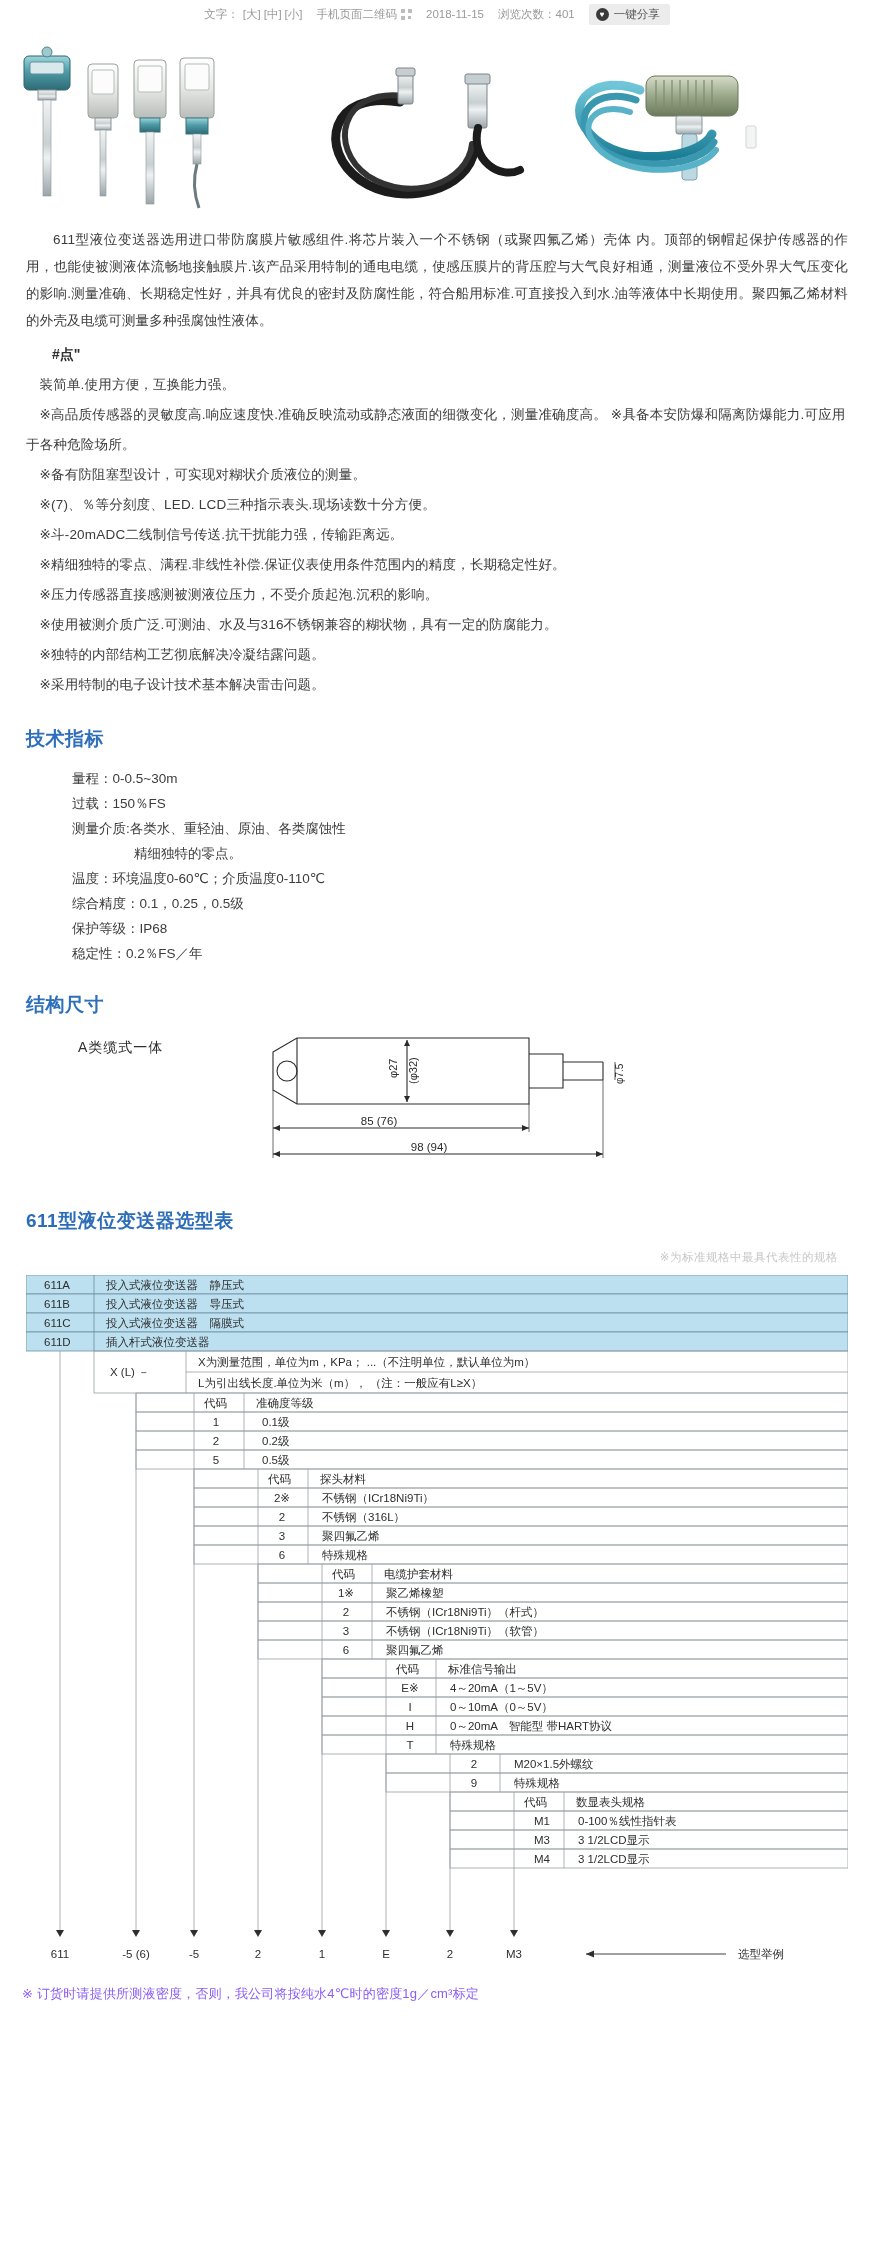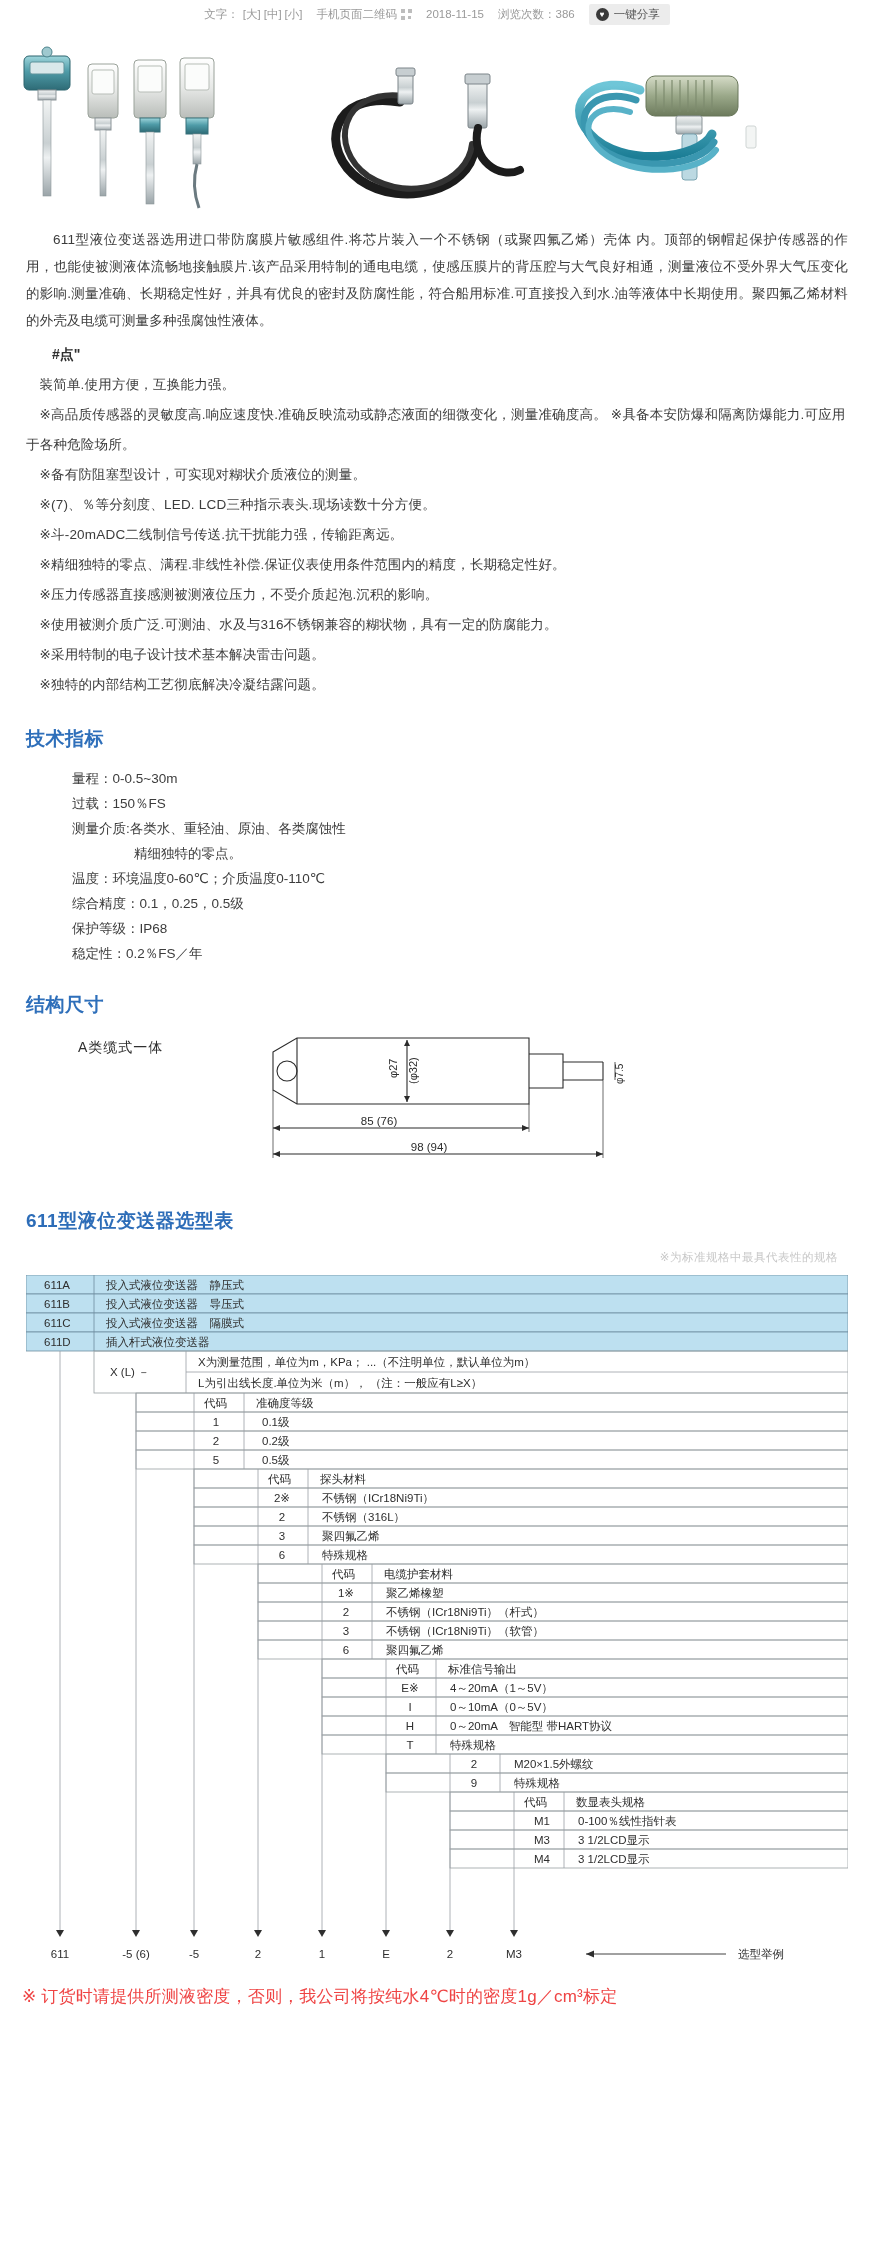--- a/index.html
+++ b/index.html
@@ -118,22 +118,22 @@
     text-align: right;
     font-size: 11.5px;
     color: #c8c8c8;
     margin: 16px 36px 10px 0;
     letter-spacing: .5px;
   }
   .sel-table { width: 822px; margin: 8px auto; position: relative; }
   .sel-table svg { display: block; }
 
   .foot-note {
-    font-size: 17px;
-    color: #ef4444;
+    font-size: 13px;
+    color: #8b5cf6;
     margin: 10px 17px 0 22px;
     letter-spacing: .2px;
   }
 </style>
 </head>
 <body>
 
 <div class="page">
 
   <div class="meta-bar">
@@ -143,21 +143,21 @@
         <span>[大]</span>
         <span>[中]</span>
         <span>[小]</span>
       </span>
     </div>
     <div class="seg">
       <span>手机页面二维码</span>
       <span class="qr-glyph"></span>
     </div>
     <div class="seg">2018-11-15</div>
-    <div class="seg">浏览次数：386</div>
+    <div class="seg">浏览次数：401</div>
     <div class="share-btn">
       <span class="share-ico">♥</span>
       <span>一键分享</span>
     </div>
   </div>
 
   <div class="photo-strip">
     <svg width="874" height="196" viewBox="0 0 874 196">
       <defs>
         <linearGradient id="gMetal" x1="0" y1="0" x2="0" y2="1">
@@ -250,22 +250,22 @@
     <div class="hash-note">#点"</div>
 
     <p class="bullet">装简单.使用方便，互换能力强。</p>
     <p class="bullet">※高品质传感器的灵敏度高.响应速度快.准确反映流动或静态液面的细微变化，测量准确度高。 ※具备本安防爆和隔离防爆能力.可应用于各种危险场所。</p>
     <p class="bullet">※备有防阻塞型设计，可实现对糊状介质液位的测量。</p>
     <p class="bullet">※(7)、％等分刻度、LED. LCD三种指示表头.现场读数十分方便。</p>
     <p class="bullet">※斗-20mADC二线制信号传送.抗干扰能力强，传输距离远。</p>
     <p class="bullet">※精细独特的零点、满程.非线性补偿.保证仪表使用条件范围内的精度，长期稳定性好。</p>
     <p class="bullet">※压力传感器直接感测被测液位压力，不受介质起泡.沉积的影响。</p>
     <p class="bullet">※使用被测介质广泛.可测油、水及与316不锈钢兼容的糊状物，具有一定的防腐能力。</p>
+    <p class="bullet">※独特的内部结构工艺彻底解决冷凝结露问题。</p>
     <p class="bullet">※采用特制的电子设计技术基本解决雷击问题。</p>
-    <p class="bullet">※独特的内部结构工艺彻底解决冷凝结露问题。</p>
 
     <h2 class="sec">技术指标</h2>
     <div class="spec-grid">
       <div class="spec-col">
         <div>量程：0-0.5~30m</div>
         <div>过载：150％FS</div>
         <div>测量介质:各类水、重轻油、原油、各类腐蚀性</div>
         <div class="spec-sub">精细独特的零点。</div>
       </div>
       <div class="spec-col">

